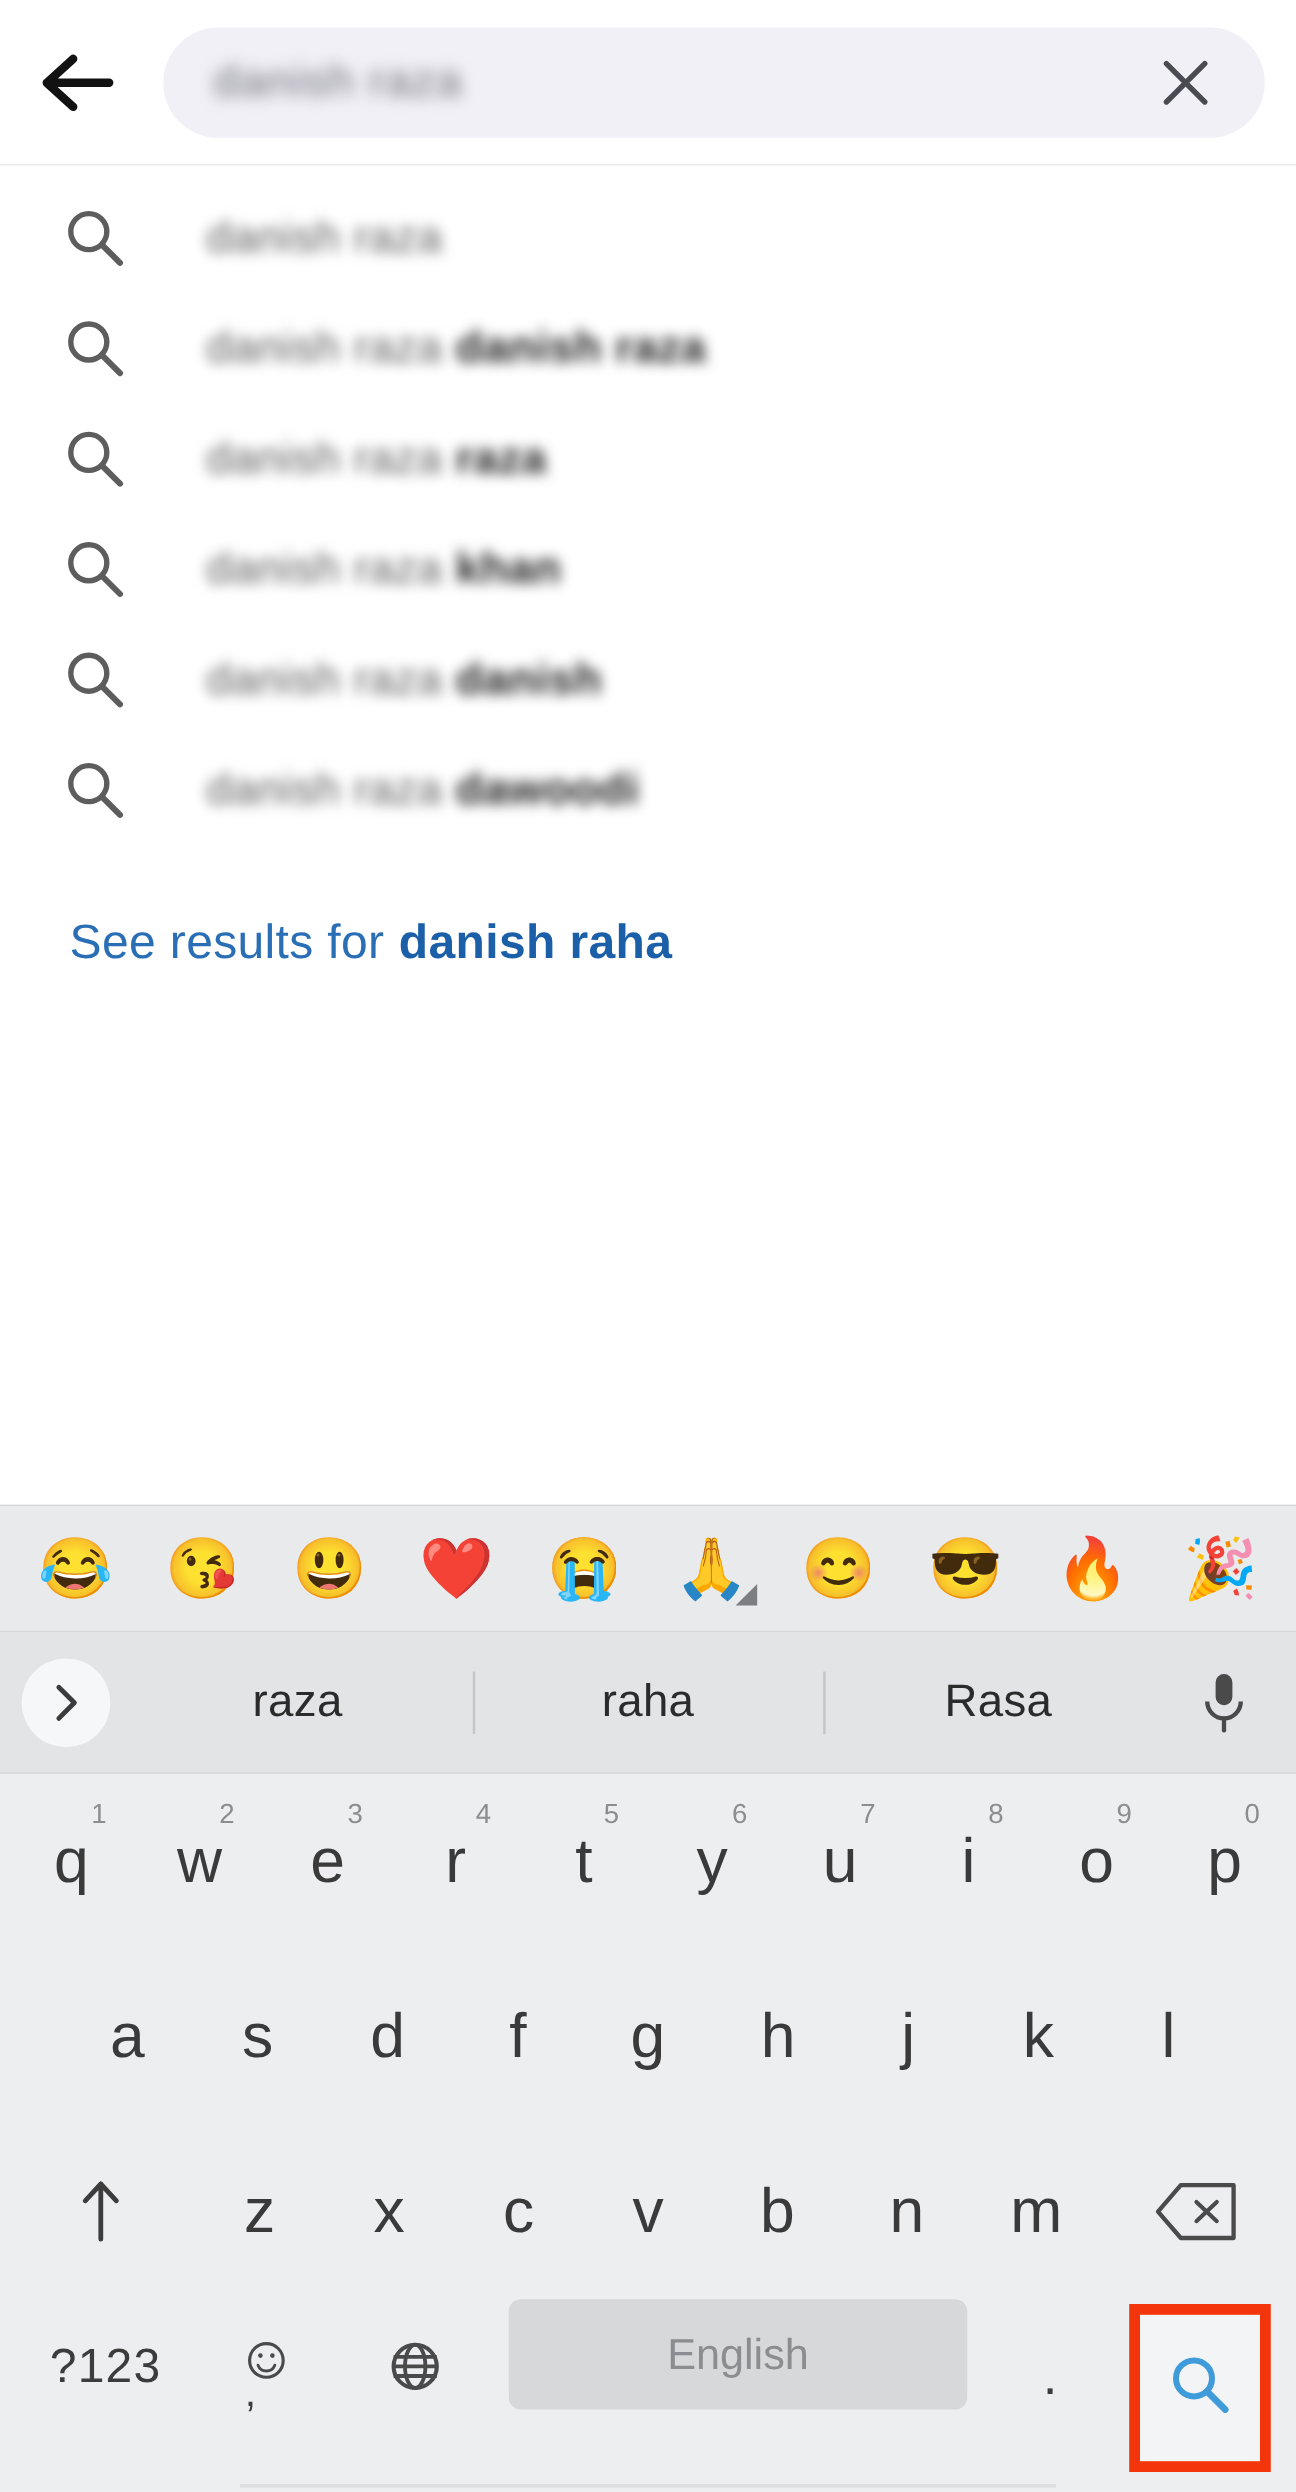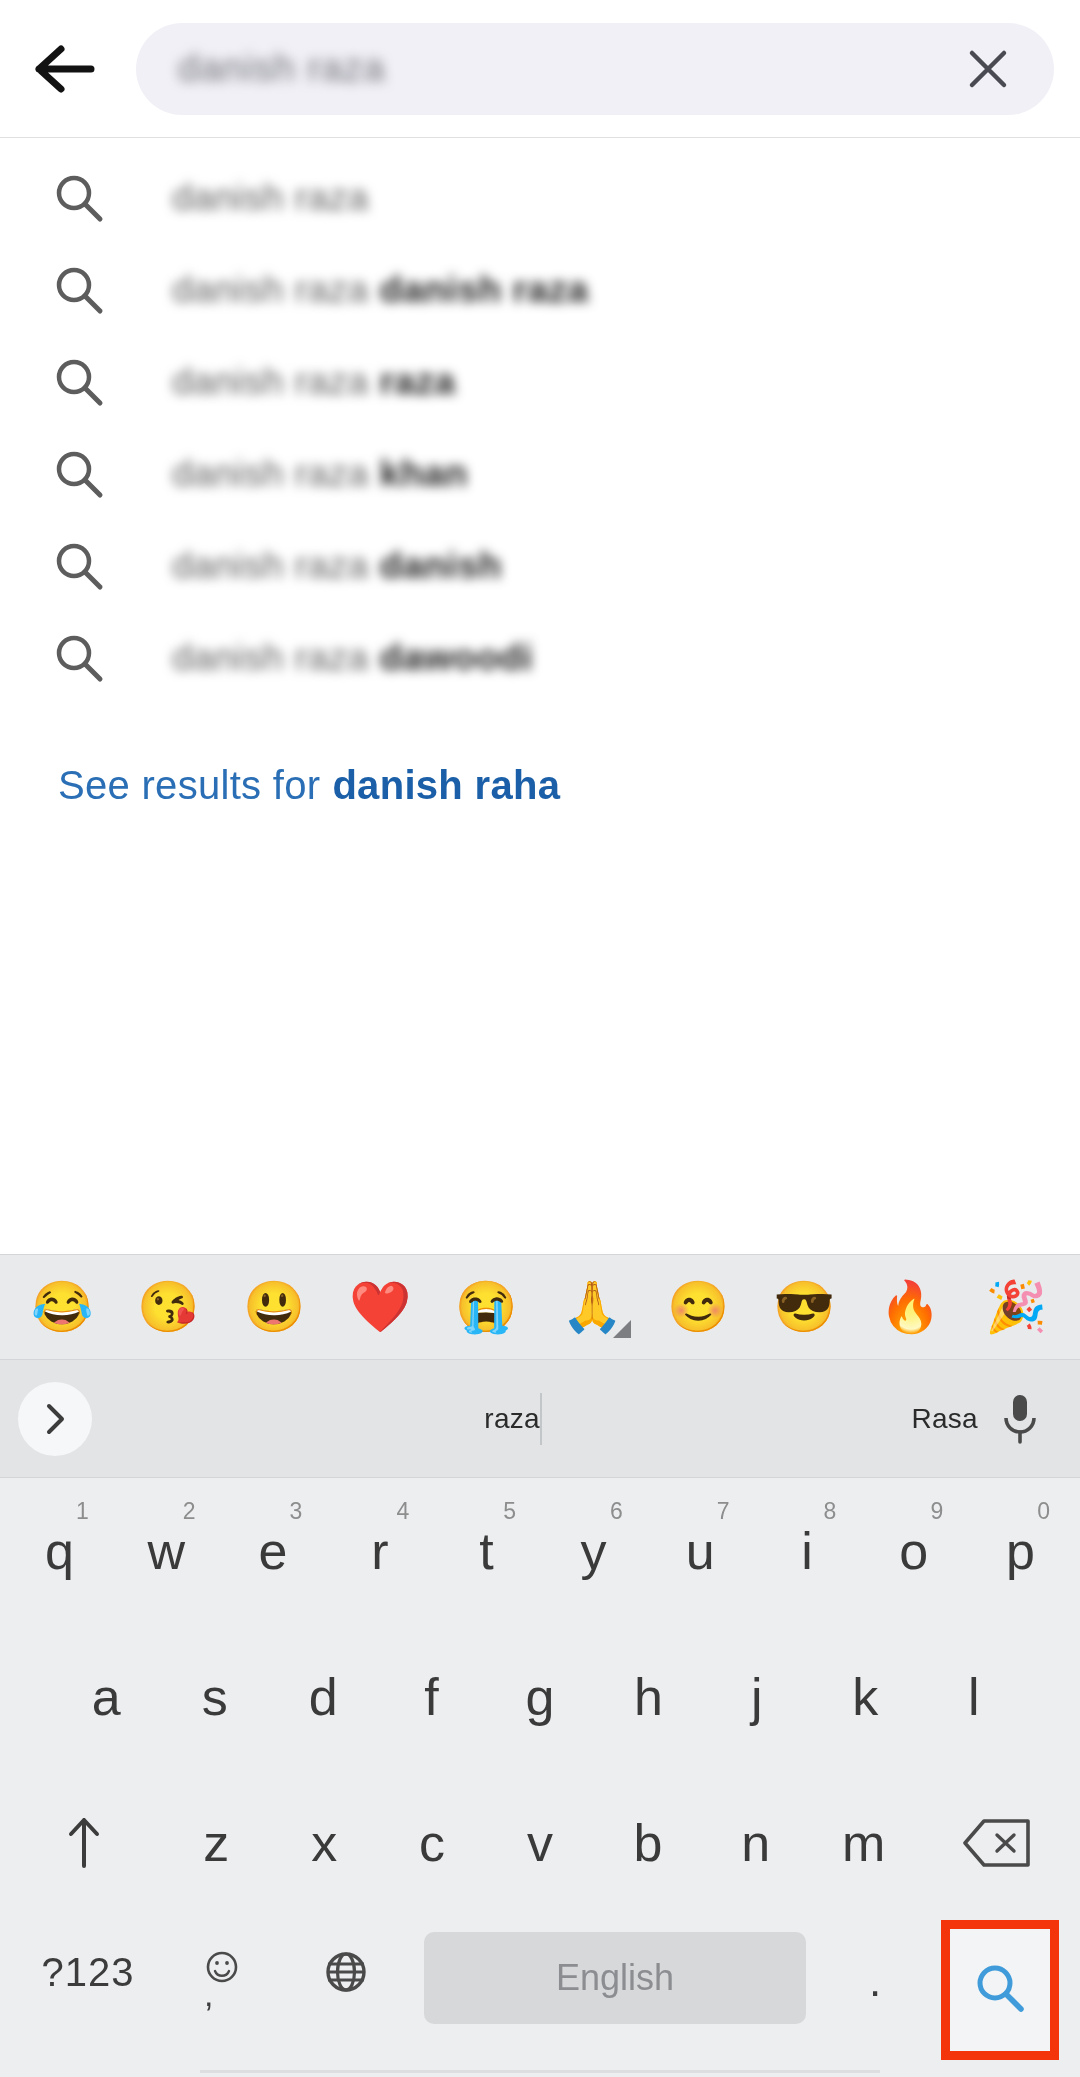--- a/index.html
+++ b/index.html
@@ -130,22 +130,22 @@
     width: 74px; height: 74px;
     border-radius: 50%;
     background: #f6f7f8;
     display: flex; align-items: center; justify-content: center;
     flex: 0 0 auto;
     margin-right: 10px;
   }
   .cand-wrap { flex: 1 1 auto; display: flex; align-items: center; }
   .cand {
     flex: 1 1 0;
-    text-align: right;
-    font-size: 28px;
+    text-align: center;
+    font-size: 38px;
     color: #2b2b2b;
     letter-spacing: .3px;
     position: relative;
   }
   .cand + .cand::before {
     content: "";
     position: absolute;
     left: 0; top: 50%;
     transform: translateY(-50%);
     width: 2px; height: 52px;
@@ -204,21 +204,21 @@
   .bkey-emoji .comma {
     position: absolute;
     bottom: 14px; left: 50%;
     transform: translateX(-18px);
     font-size: 34px; color:#3c3c3c;
   }
   .bkey-globe { flex: 0 0 128px; }
   .spacebar {
     flex: 1 1 auto;
     height: 92px;
-    margin: 16px 14px;
+    margin: 0 14px;
     background: #d6d8da;
     border-radius: 10px;
     display: flex;
     align-items: center;
     justify-content: center;
     font-size: 36px;
     color: #8b8d90;
   }
   .bkey-period { flex: 0 0 110px; font-size: 44px; align-items: flex-end; padding-bottom: 22px; }
   .enter-wrap {
@@ -344,20 +344,21 @@
     </div>
 
     <div class="sugg-strip">
       <div class="expand-btn">
         <svg width="34" height="38" viewBox="0 0 34 38" aria-hidden="true">
           <path d="M11 6 L24 19 L11 32" stroke="#3c3c3c" stroke-width="4" fill="none" stroke-linecap="round" stroke-linejoin="round"></path>
         </svg>
       </div>
       <div class="cand-wrap">
         <div class="cand">raza</div>
+        <div class="cand">raha</div>
         <div class="cand">Rasa</div>
       </div>
       <div class="mic-btn">
         <svg width="40" height="56" viewBox="0 0 40 56" aria-hidden="true">
           <rect x="13" y="4" width="14" height="26" rx="7" fill="#4a4a4a"></rect>
           <path d="M6 27 a14 14 0 0 0 28 0" stroke="#4a4a4a" stroke-width="3.6" fill="none"></path>
           <path d="M20 41 L20 51" stroke="#4a4a4a" stroke-width="3.6" stroke-linecap="round"></path>
         </svg>
       </div>
     </div>

